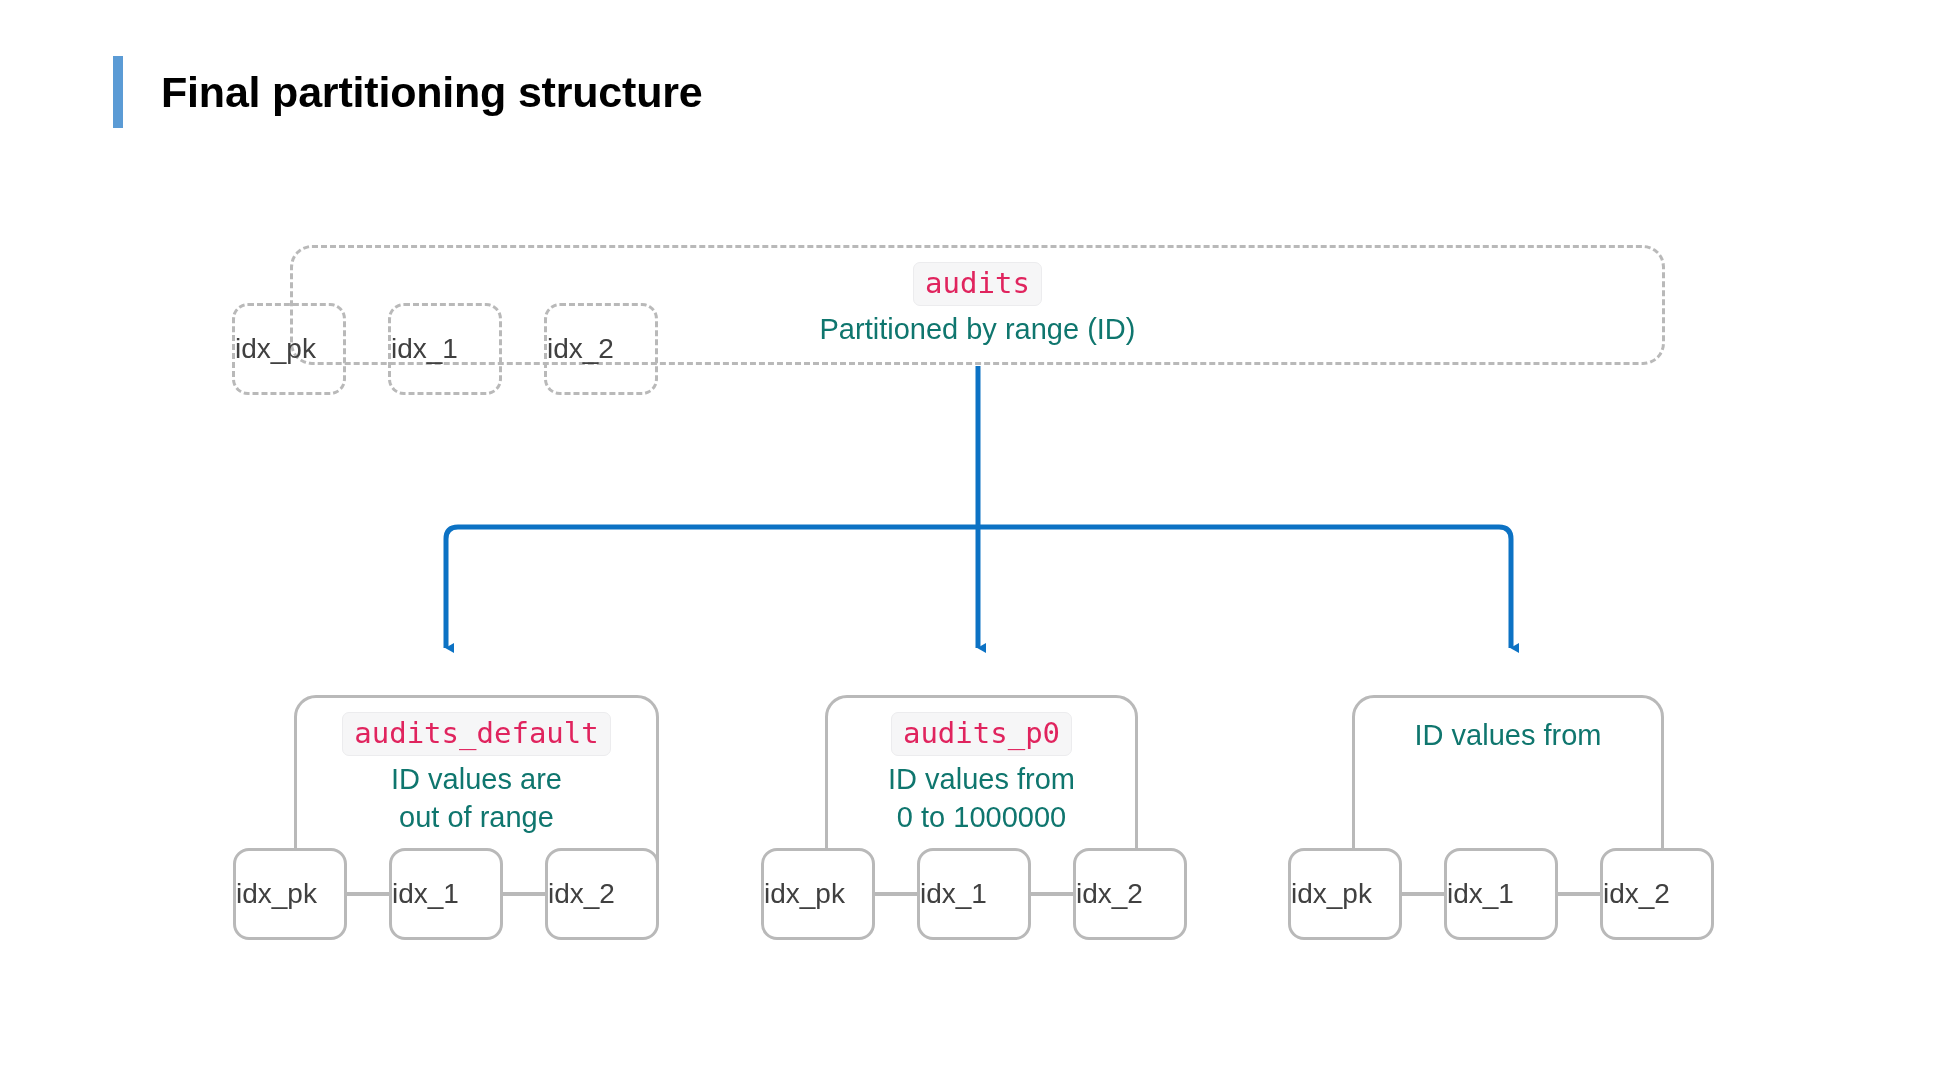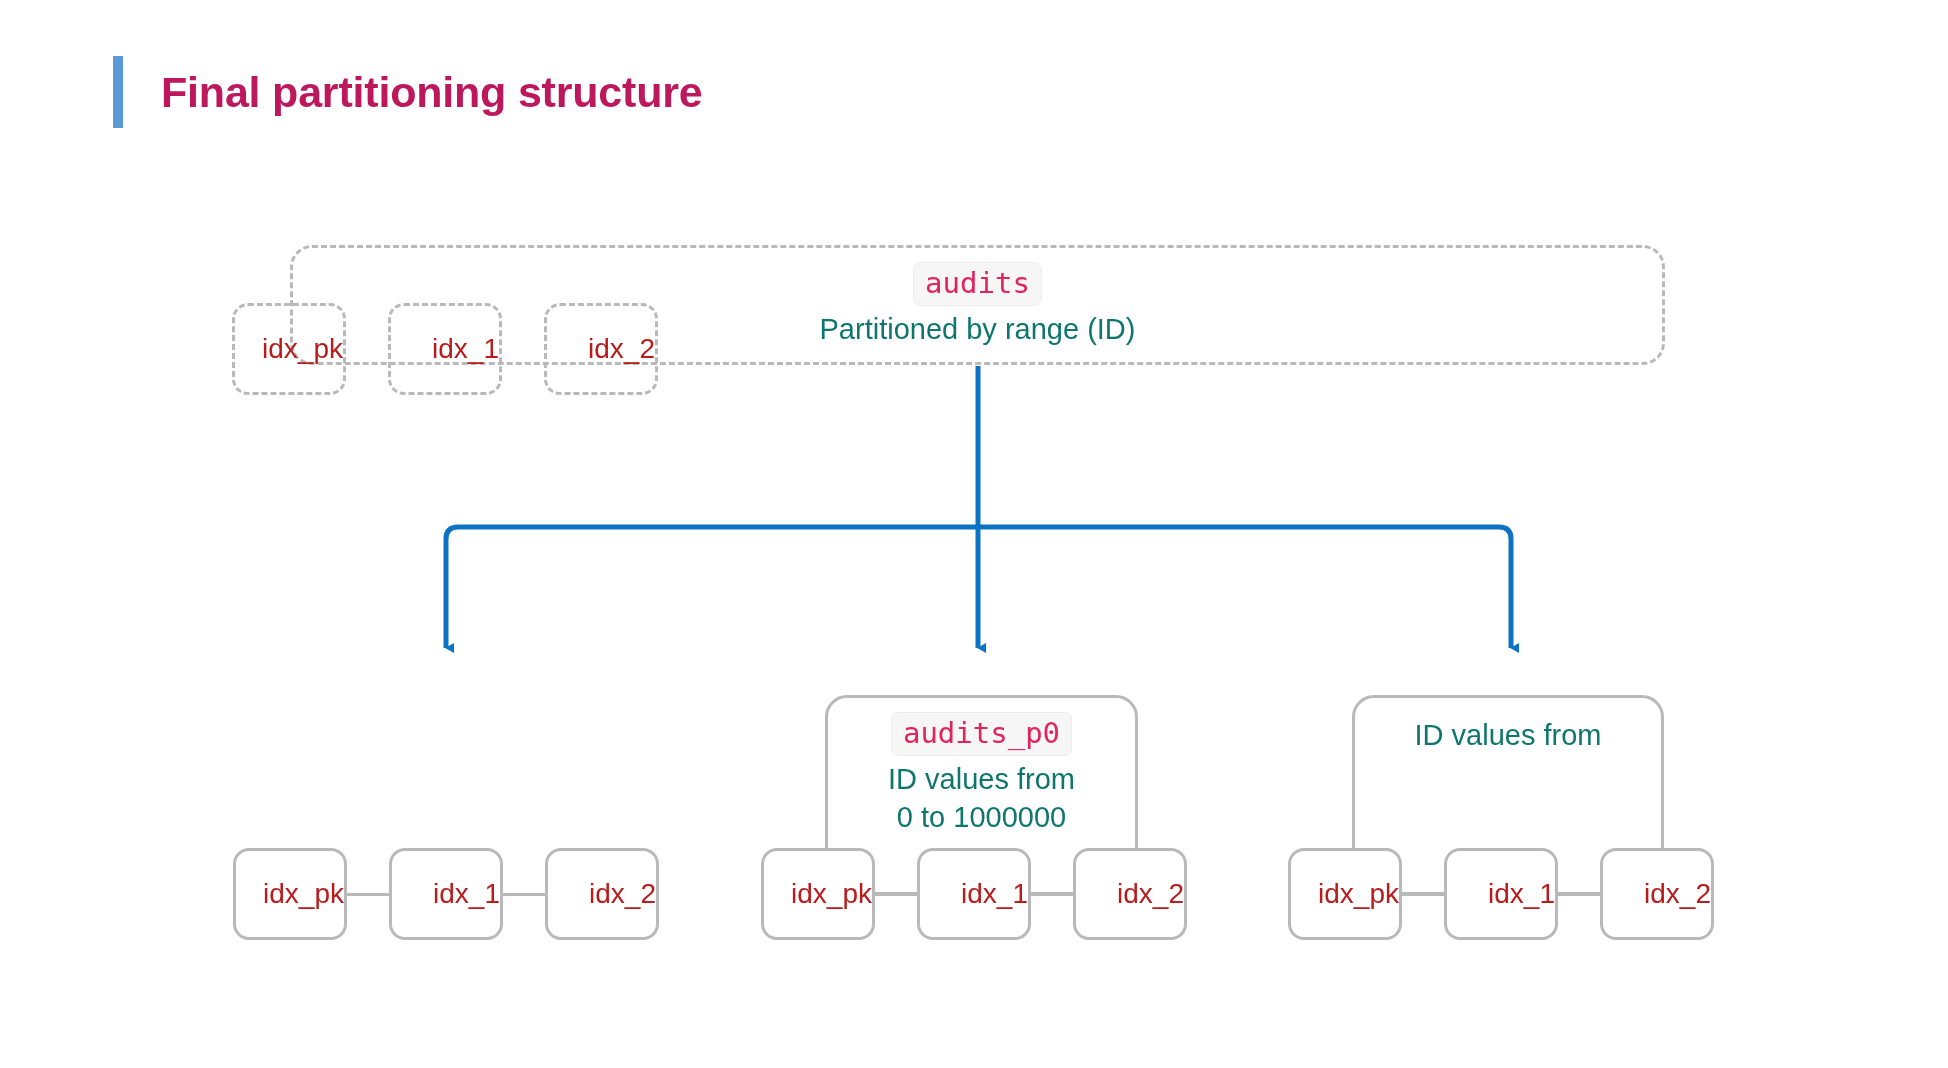--- a/index.html
+++ b/index.html
@@ -27,21 +27,21 @@
   }
   #title-accent-bar {
     width: 10px;
     height: 72px;
     background: #5b9bd5;
     margin-right: 38px;
   }
   #page-title {
     font-size: 43px;
     font-weight: bold;
-    color: #be185d;
+    color: #000000;
     letter-spacing: -0.2px;
     white-space: nowrap;
   }
 
   
   #diagram {
     position: absolute;
     left: 0;
     top: 0;
     width: 1948px;
@@ -106,23 +106,23 @@
 
   
   .idx-box {
     position: absolute;
     box-sizing: border-box;
     width: 114px;
     height: 92px;
     border-radius: 16px;
     display: flex;
     align-items: center;
-    justify-content: flex-end;
+    justify-content: flex-start;
     font-size: 28px;
-    color: #b91c1c;
+    color: #404040;
     background: #ffffff;
     z-index: 5;
   }
   .idx-box.dashed {
     border: 3px dashed #b9b9b9;
     background: transparent;
   }
   .idx-box.solid {
     border: 3px solid #b9b9b9;
   }
@@ -169,20 +169,27 @@
   <div class="idx-box dashed" style="left:232px; top:303px;">
     <span>idx_pk</span>
   </div>
   <div class="idx-box dashed" style="left:388px; top:303px;">
     <span>idx_1</span>
   </div>
   <div class="idx-box dashed" style="left:544px; top:303px;">
     <span>idx_2</span>
   </div>
 
+  <div class="node-box solid" style="left:294px; top:695px; width:365px; height:200px;">
+    <div class="node-label-stack">
+      <span class="code-chip">audits_default</span>
+      <span class="node-desc">ID values are</span>
+      <span class="node-desc second">out of range</span>
+    </div>
+  </div>
   <div class="idx-link" style="left:345px; top:893px; width:48px;"></div>
   <div class="idx-link" style="left:501px; top:893px; width:48px;"></div>
   <div class="idx-box solid" style="left:233px; top:848px;">
     <span>idx_pk</span>
   </div>
   <div class="idx-box solid" style="left:389px; top:848px;">
     <span>idx_1</span>
   </div>
   <div class="idx-box solid" style="left:545px; top:848px;">
     <span>idx_2</span>

